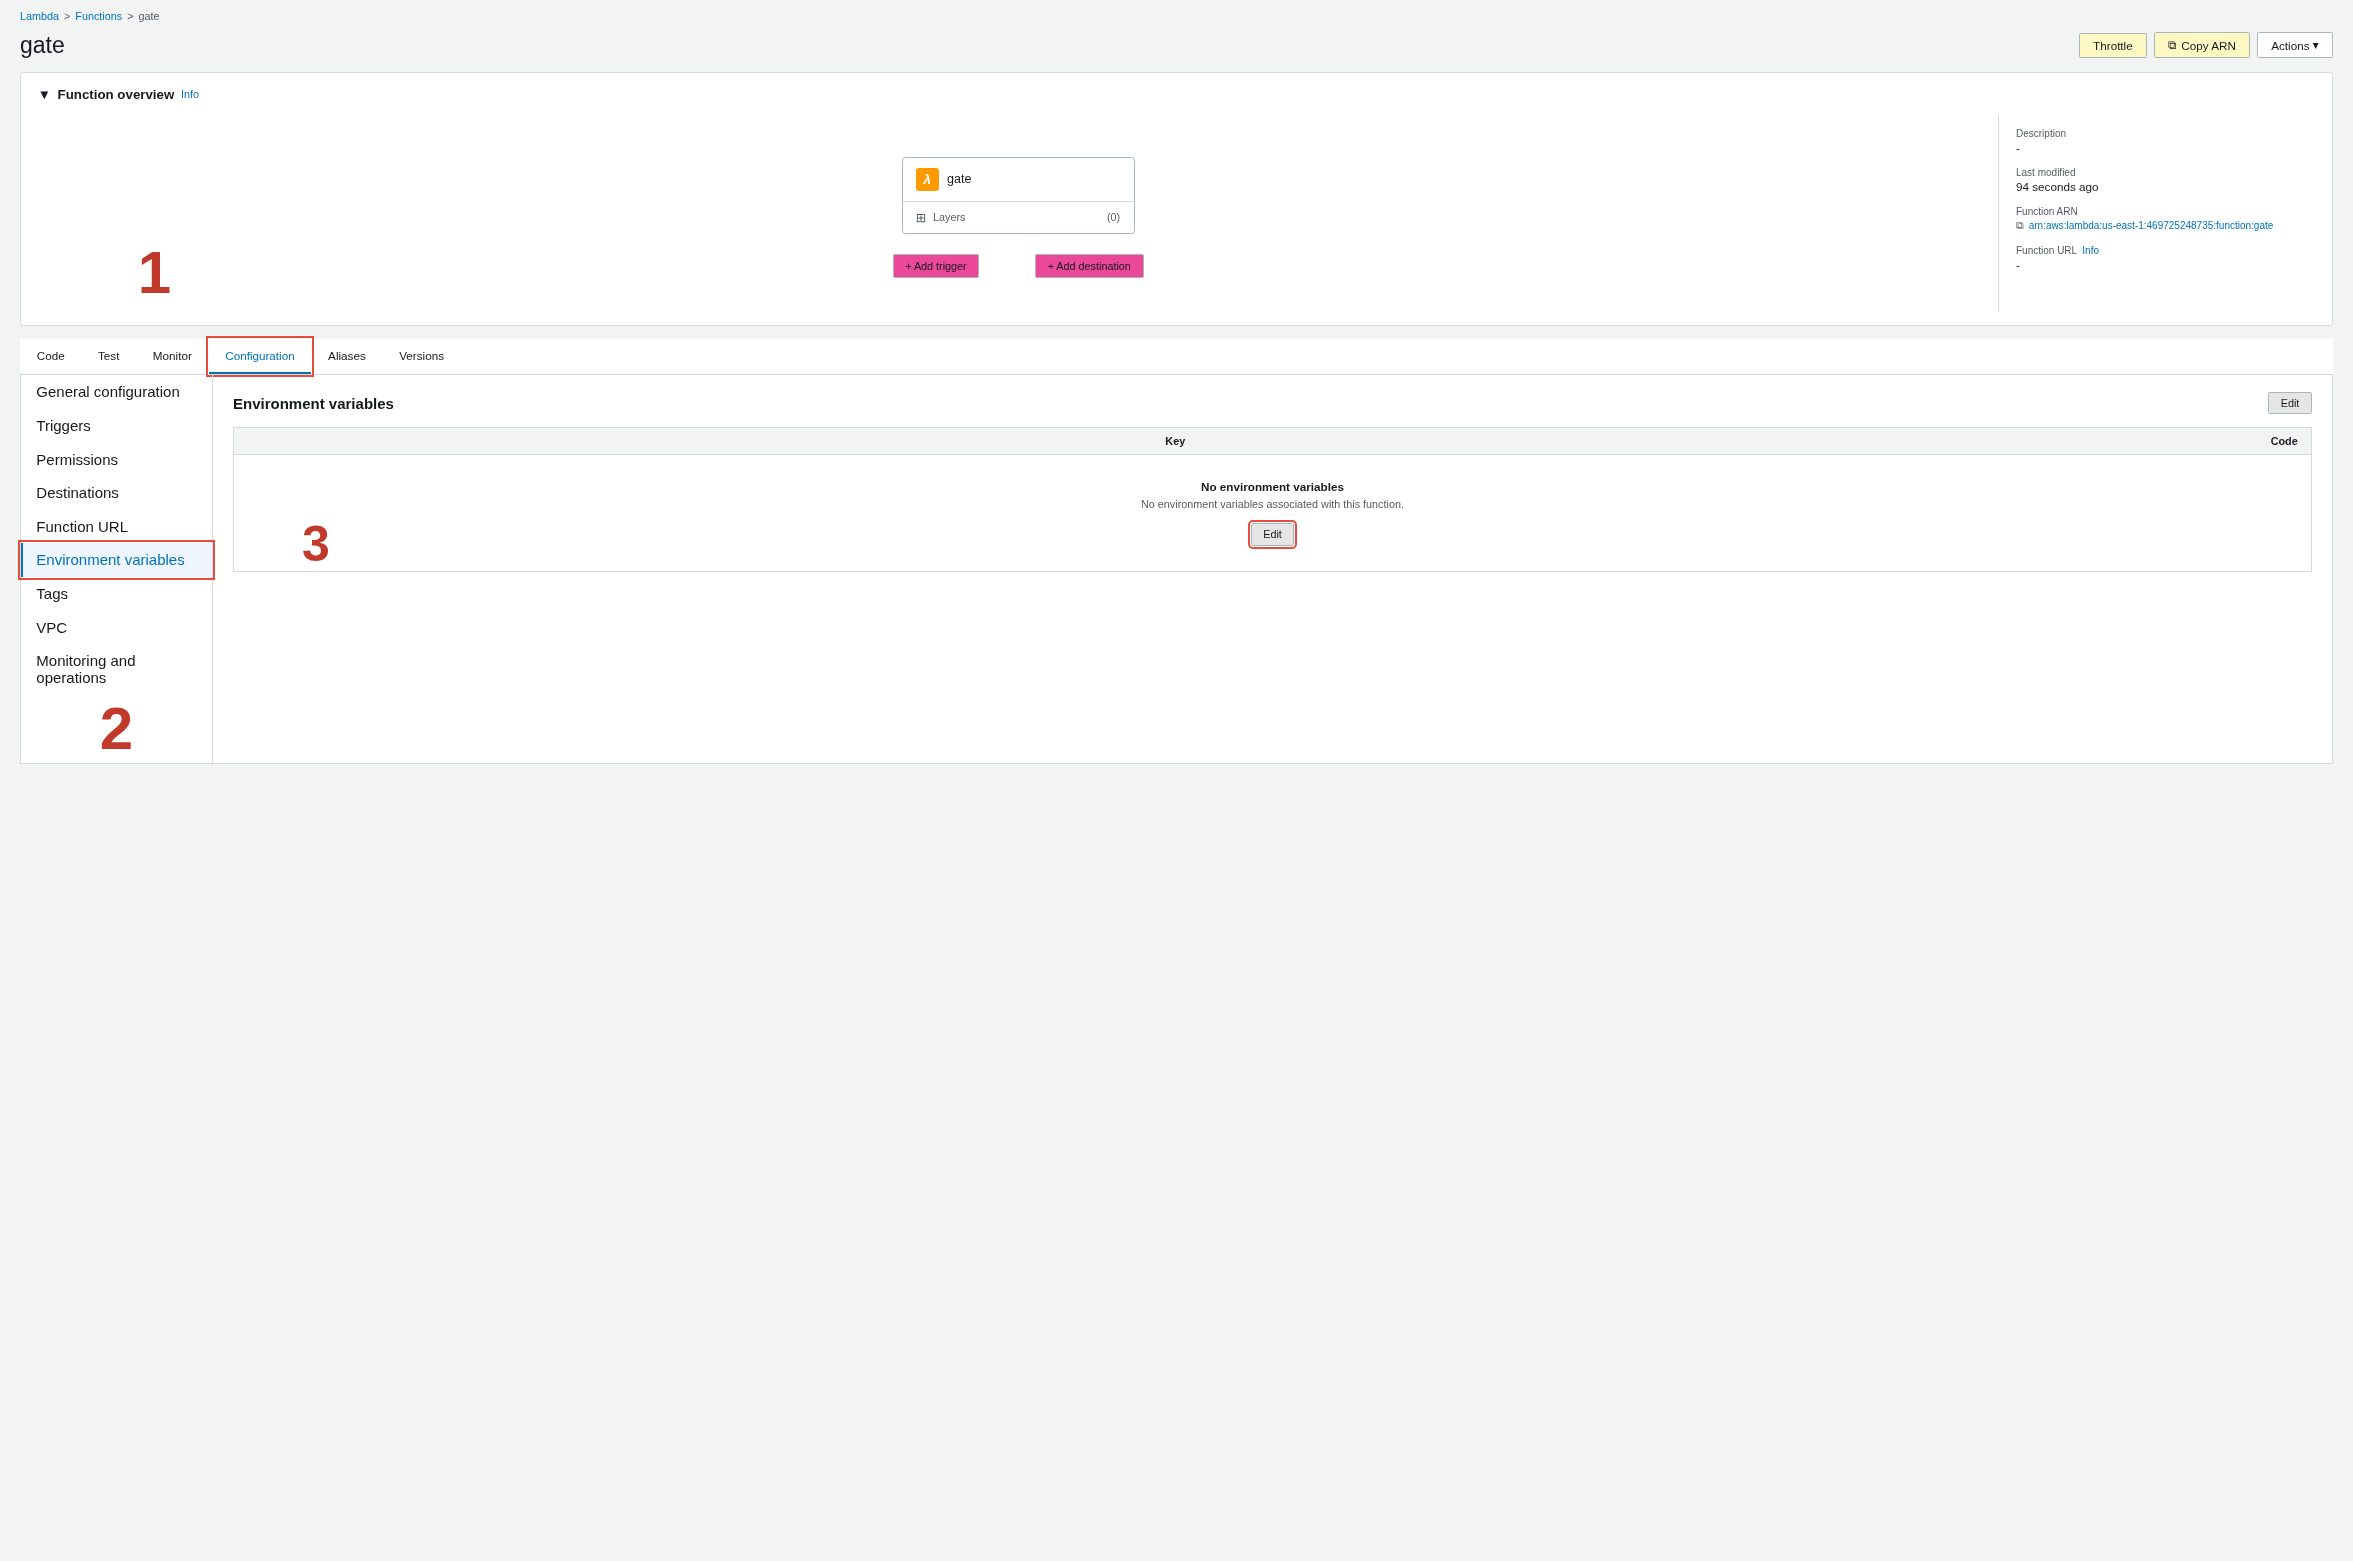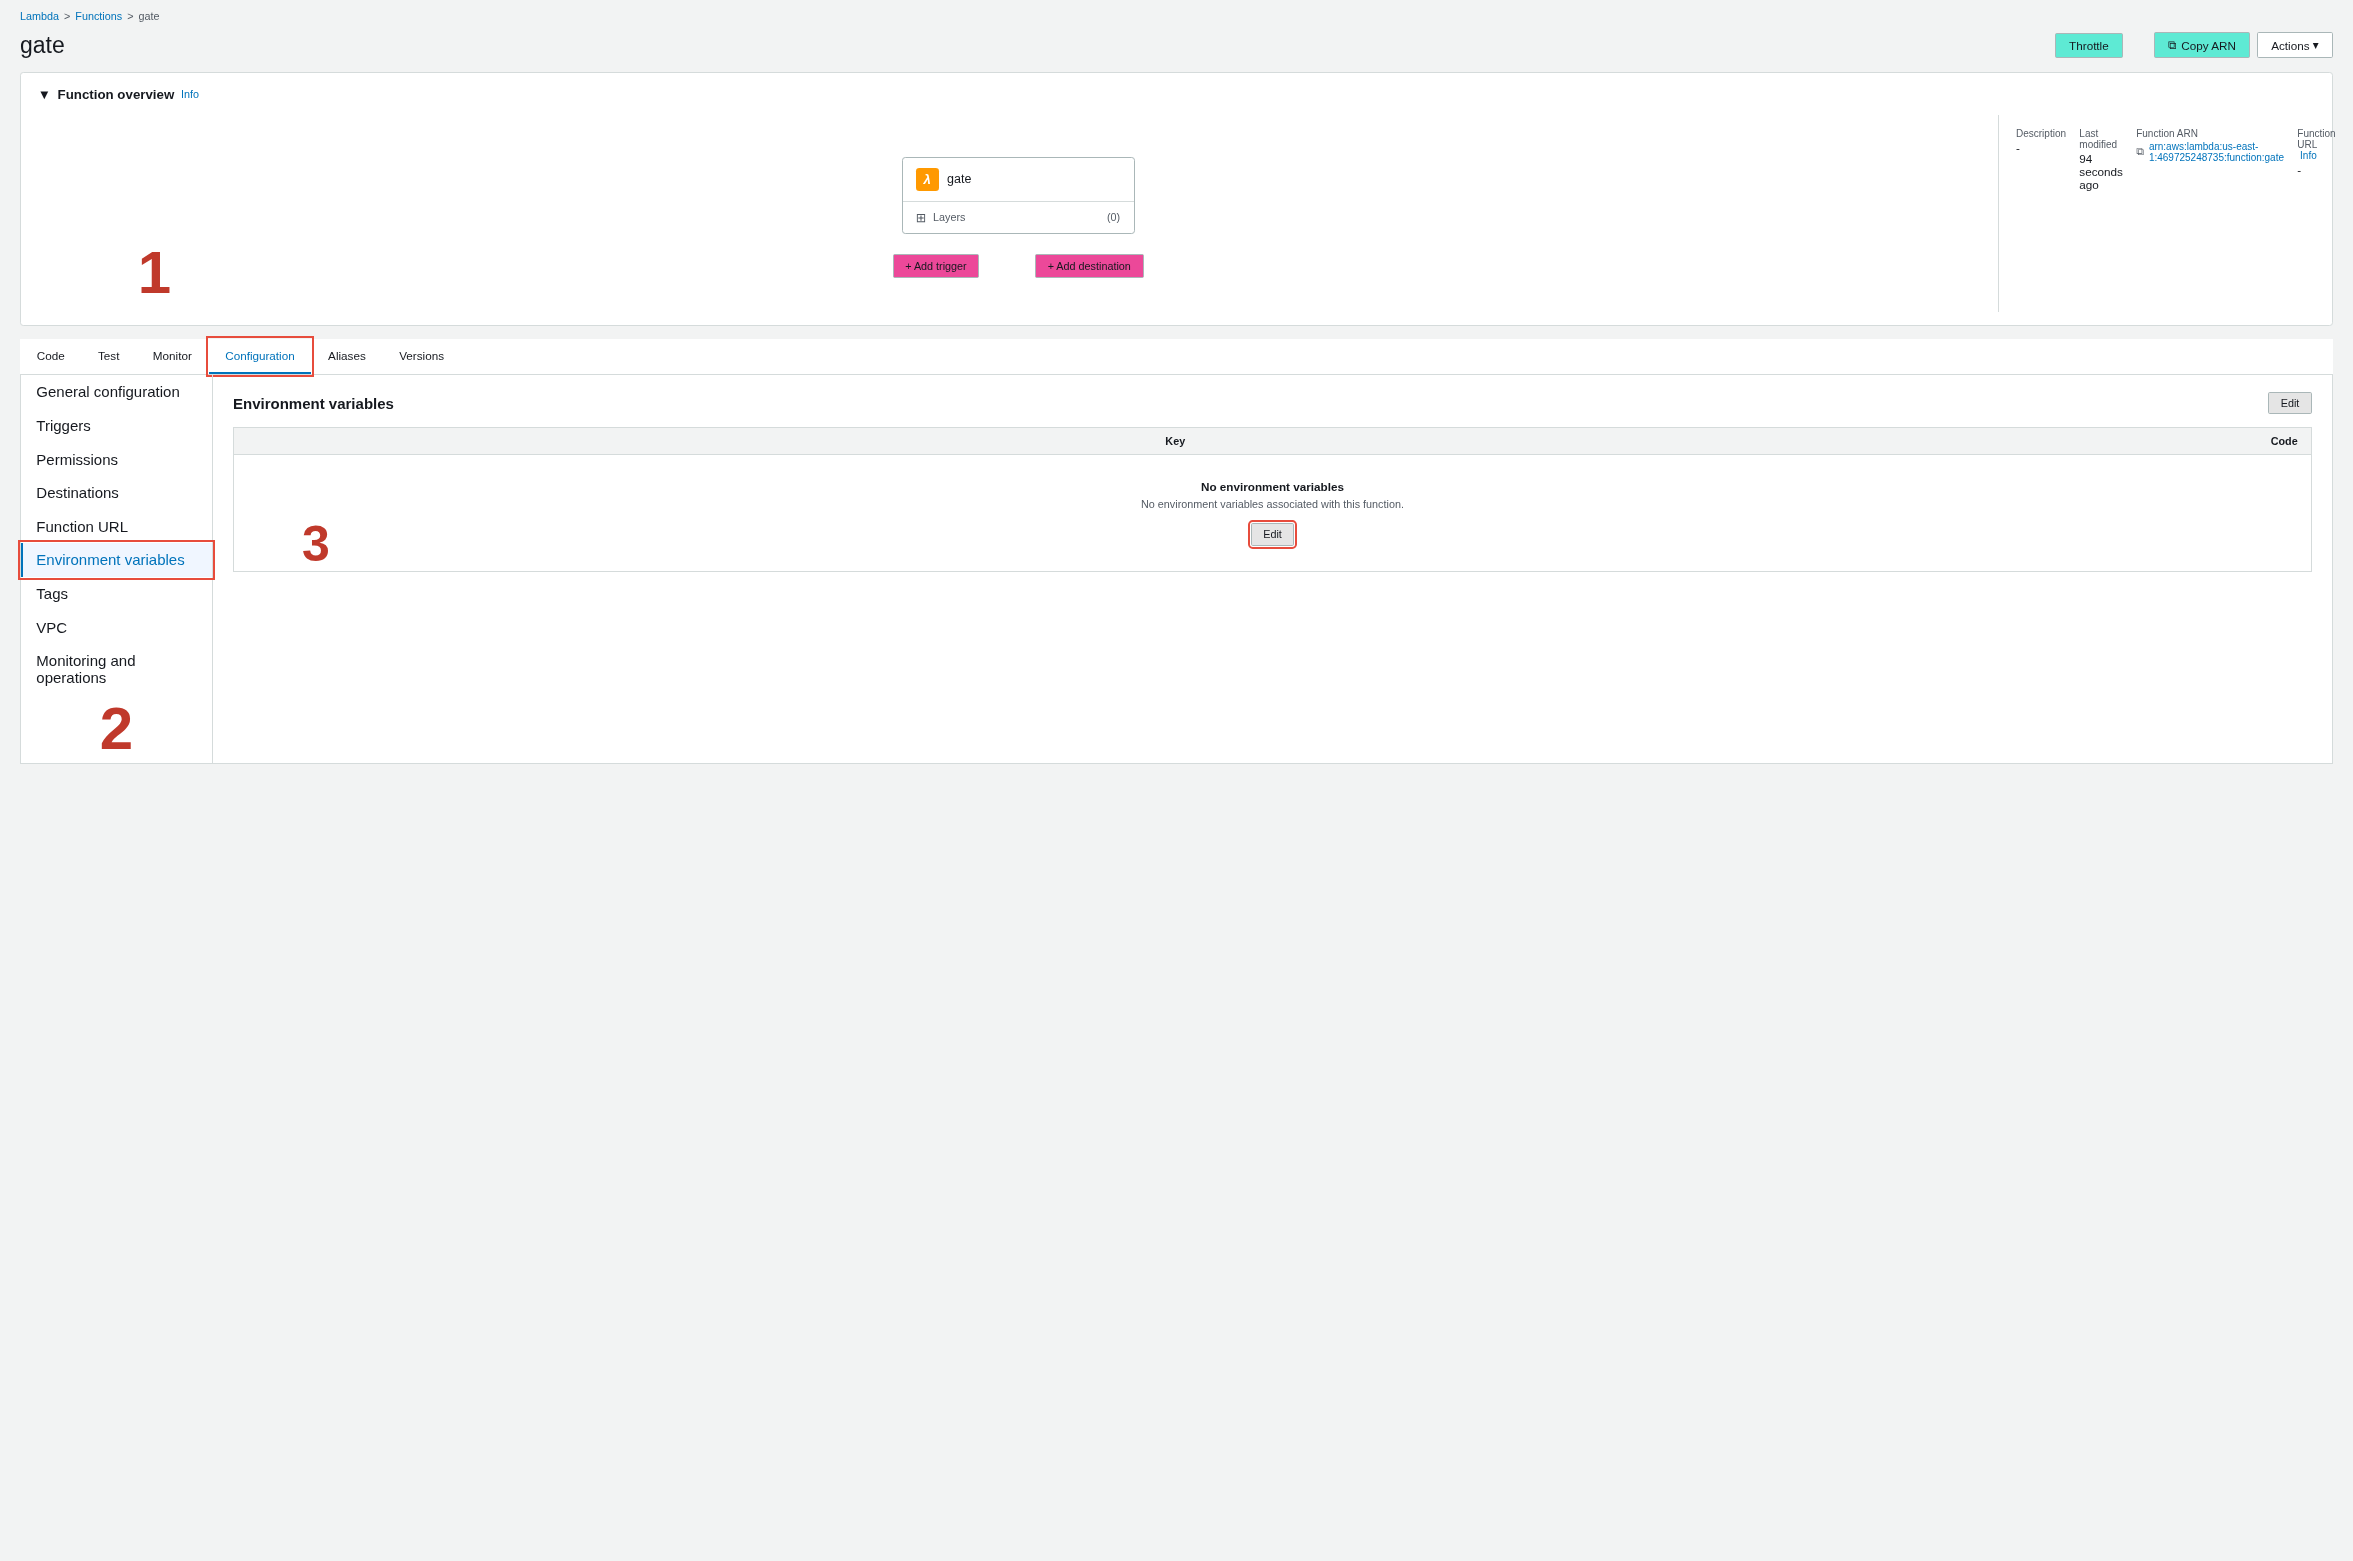--- a/index.html
+++ b/index.html
@@ -38,26 +38,25 @@
       display: flex;
       gap: 6.7px;
       align-items: center;
     }
     .btn {
       display: inline-flex;
       align-items: center;
       gap: 5px;
       padding: 5px 13.3px;
       border: 0.8px solid #aab7b8;
-      background: #5eead4;
+      background: #fef9c3;
       border-radius: 1.7px;
       cursor: pointer;
       font-size: 11.7px;
       color: #16191f;
-      margin-left: 24px;
     }
     .btn-actions {
       display: inline-flex;
       align-items: center;
       gap: 3.3px;
       padding: 5px 13.3px;
       border: 0.8px solid #aab7b8;
       background: #fff;
       border-radius: 1.7px;
       cursor: pointer;
@@ -165,21 +164,21 @@
       font-size: 10.8px;
       color: #16191f;
     }
 
     
     .overview-sidebar {
       width: 317px;
       border-left: 0.8px solid #d5dbdb;
       padding: 13.3px 16.7px;
       display: flex;
-      flex-direction: row;
+      flex-direction: column;
       gap: 13.3px;
     }
     .meta-item label {
       font-size: 10px;
       color: #545b64;
       display: block;
       margin-bottom: 1.7px;
     }
     .meta-item .value {
       font-size: 11.7px;

